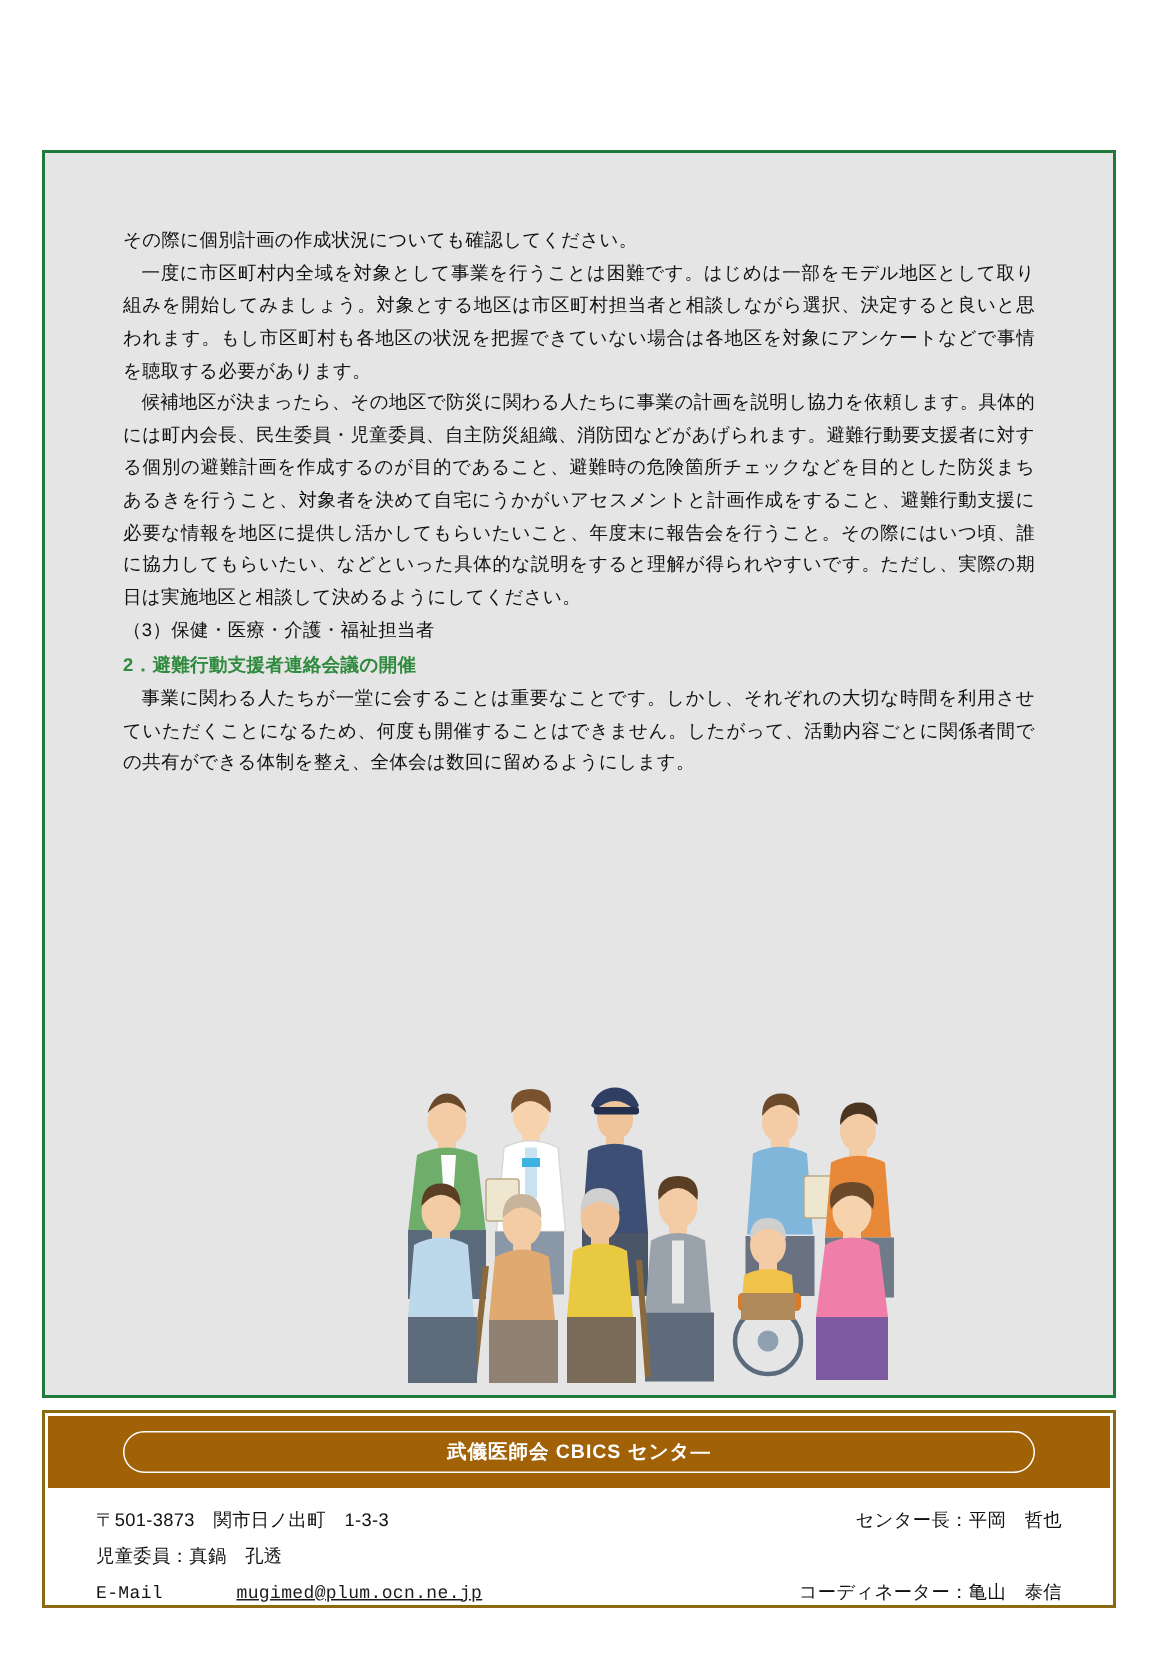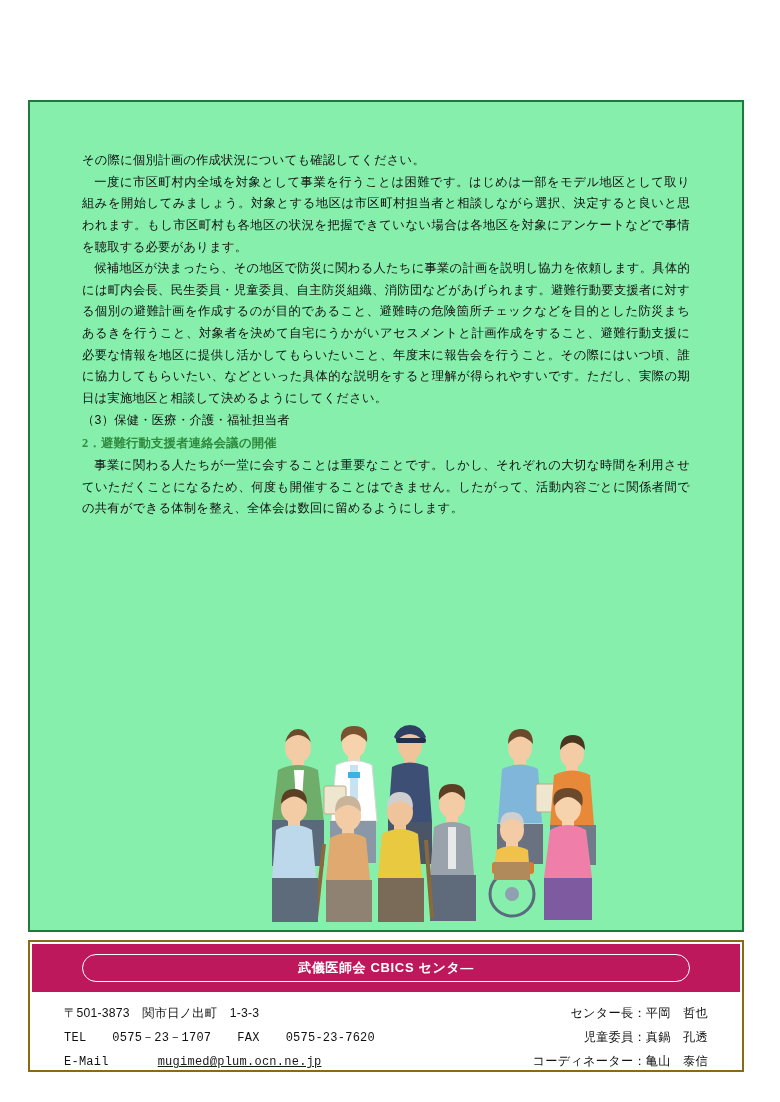--- a/index.html
+++ b/index.html
@@ -24,21 +24,21 @@
 
   
   .content-panel {
     position: absolute;
     left: 28px;
     top: 100px;
     width: 716px;
     height: 832px;
     border: 2px solid #1f7a3c;
     box-sizing: border-box;
-    background: #86efac;
+    background: #e5e5e5;
   }
 
   .body-text {
     position: absolute;
     left: 52px;
     top: 48px;
     width: 608px;
     font-size: 12.3px;
     line-height: 1.76;
     color: #111111;
@@ -48,21 +48,20 @@
   .body-text p {
     margin: 0;
   }
   .indent1 {
     text-indent: 1em;
   }
   .heading-green {
     color: #2f8a3e;
     font-weight: bold;
     margin-top: 2px !important;
-    font-family: Liberation Serif, serif;
   }
 
   
   .illustration {
     position: absolute;
     left: 190px;
     top: 610px;
     width: 420px;
     height: 220px;
   }
@@ -77,21 +76,21 @@
     border: 2px solid #8a6a12;
     box-sizing: border-box;
     background: #ffffff;
   }
   .footer-band {
     position: absolute;
     left: 2px;
     top: 2px;
     right: 2px;
     height: 48px;
-    background: #be185d;
+    background: #a16207;
   }
   .footer-pill {
     position: absolute;
     left: 50%;
     top: 10px;
     transform: translateX(-50%);
     width: 608px;
     height: 28px;
     border: 1.5px solid #ffffff;
     border-radius: 14px;
@@ -267,23 +266,20 @@
       <div class="footer-pill">
         <span class="footer-title">武儀医師会 CBICS センタ―</span>
       </div>
     </div>
     <div class="footer-body">
       <div class="footer-row">
         <span class="footer-left">〒501-3873　関市日ノ出町　1-3-3</span>
         <span class="footer-right">センター長：平岡　哲也</span>
       </div>
       <div class="footer-row">
-        <span class="footer-left">
-          <span class="mono">TEL</span><span class="gap-md"></span><span class="mono">0575－23－1707</span><span class="gap-md"></span><span class="mono">FAX</span><span class="gap-md"></span><span class="mono">0575-23-7620</span>
-        </span>
         <span class="footer-right">児童委員：真鍋　孔透</span>
       </div>
       <div class="footer-row">
         <span class="footer-left">
           <span class="mono">E-Mail</span><span class="gap-sm"></span><a class="mail-link" href="#">mugimed@plum.ocn.ne.jp</a>
         </span>
         <span class="footer-right">コーディネーター：亀山　泰信</span>
       </div>
     </div>
   </div>

